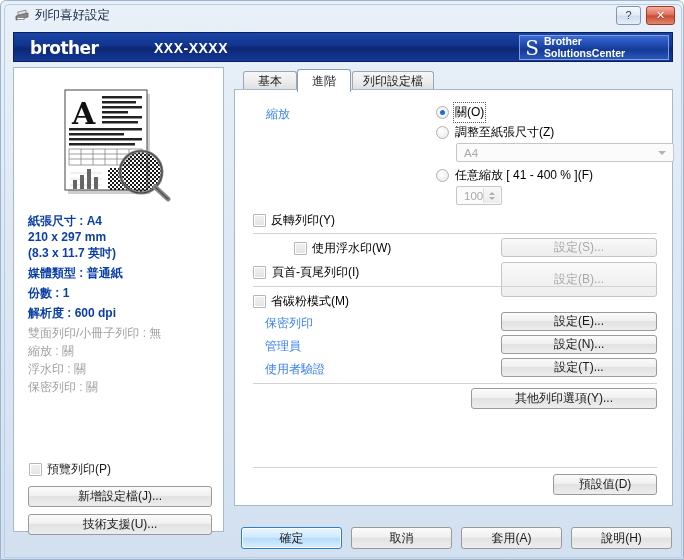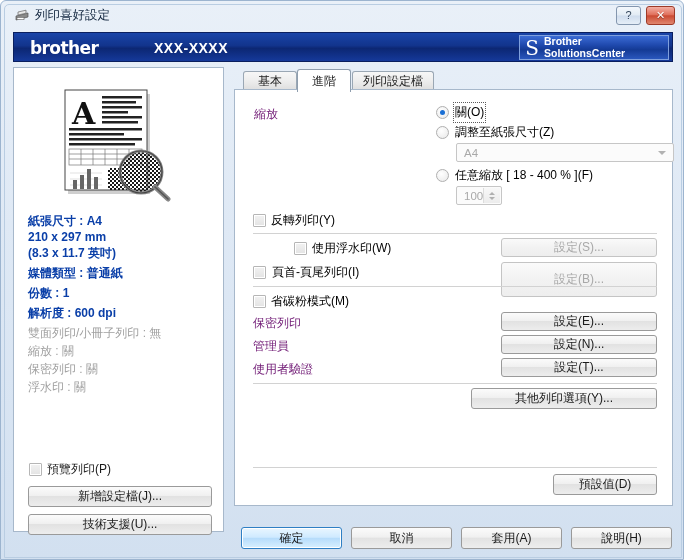--- a/index.html
+++ b/index.html
@@ -160,21 +160,21 @@
     z-index:5;
   }
   
   #mainpanel{
     position:absolute;left:233px;top:88px;width:439px;height:417px;
     background:#ffffff;
     border:1px solid #a7b8cb;
     box-sizing:border-box;
   }
   .lbl-static{
-    position:absolute;color:#701a75;font-size:12px;white-space:nowrap;
+    position:absolute;color:#3b82f6;font-size:12px;white-space:nowrap;margin-left:12px;
   }
   .radio{
     width:13px;height:13px;border-radius:50%;box-sizing:border-box;
     border:1px solid #b0b0b0;flex:none;
     background:radial-gradient(circle at 40% 35%,#ffffff,#e8e8e8);
     position:relative;
   }
   .radio.checked::after{
     content:"";position:absolute;left:3px;top:3px;width:5px;height:5px;
     border-radius:50%;background:#1a6fd4;
@@ -311,22 +311,22 @@
 
     <div id="info-block">
       <div class="info-on">紙張尺寸 : A4</div>
       <div class="info-on">210 x 297 mm</div>
       <div class="info-on">(8.3 x 11.7 英吋)</div>
       <div class="info-on" style="margin-top:4px">媒體類型 : 普通紙</div>
       <div class="info-on" style="margin-top:4px">份數 : 1</div>
       <div class="info-on" style="margin-top:4px">解析度 : 600 dpi</div>
       <div class="info-off" style="margin-top:4px">雙面列印/小冊子列印 : 無</div>
       <div class="info-off" style="margin-top:2px">縮放 : 關</div>
+      <div class="info-off" style="margin-top:2px">浮水印 : 關</div>
       <div class="info-off" style="margin-top:2px">保密列印 : 關</div>
-      <div class="info-off" style="margin-top:2px">浮水印 : 關</div>
     </div>
 
     <div id="preview-check">
       <span class="cb inner"></span>
       <span class="lbl">預覽列印(P)</span>
     </div>
 
     <div class="winbtn" id="btn-support">技術支援(U)...</div>
     <div class="winbtn" id="btn-addprofile">新增設定檔(J)...</div>
   </div>
@@ -351,21 +351,21 @@
       <span>調整至紙張尺寸(Z)</span>
     </div>
 
     <div class="combo" style="left:221px;top:53px;width:218px;height:19px;">
       <span>A4</span>
       <span class="arrow"></span>
     </div>
 
     <div class="rowflex" style="left:201px;top:77px;">
       <span class="radio"></span>
-      <span>任意縮放 [ 18 - 400 % ](F)</span>
+      <span>任意縮放 [ 41 - 400 % ](F)</span>
     </div>
 
     <div class="spin" style="left:221px;top:96px;width:46px;height:19px;">
       <span>100</span>
       <span class="spbox">
         <span class="up"></span>
         <span class="dn"></span>
       </span>
     </div>
 

